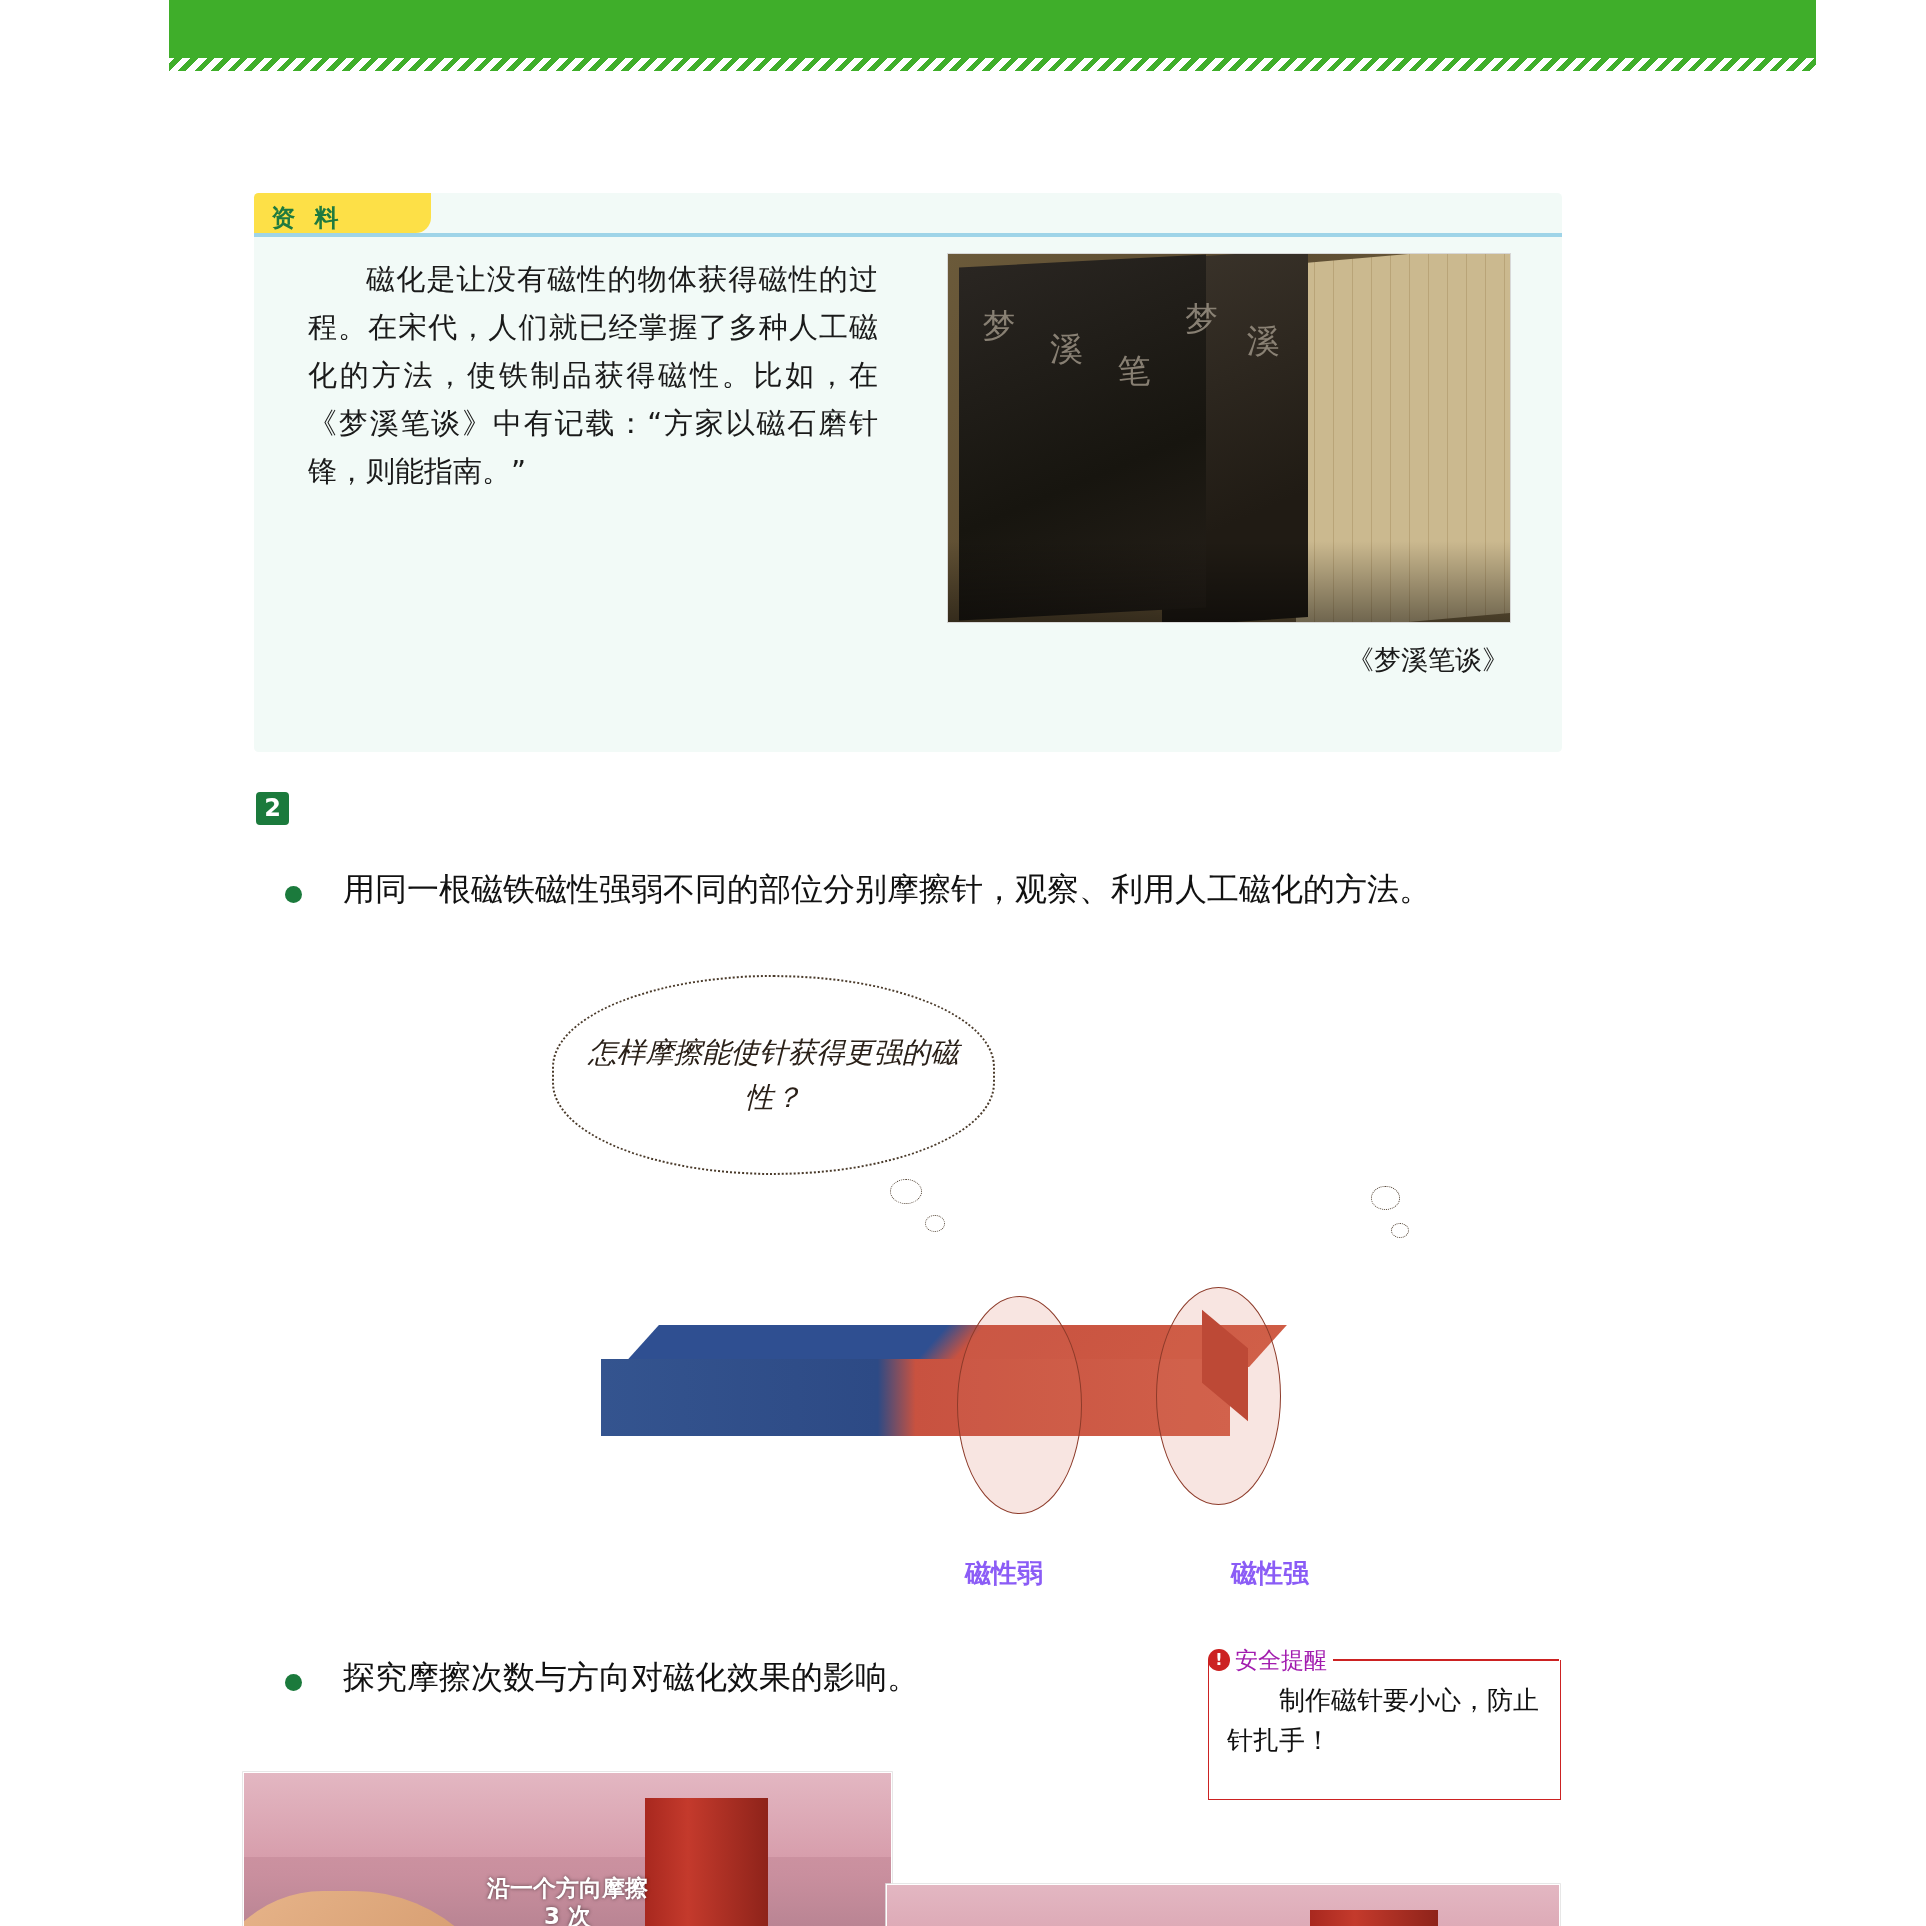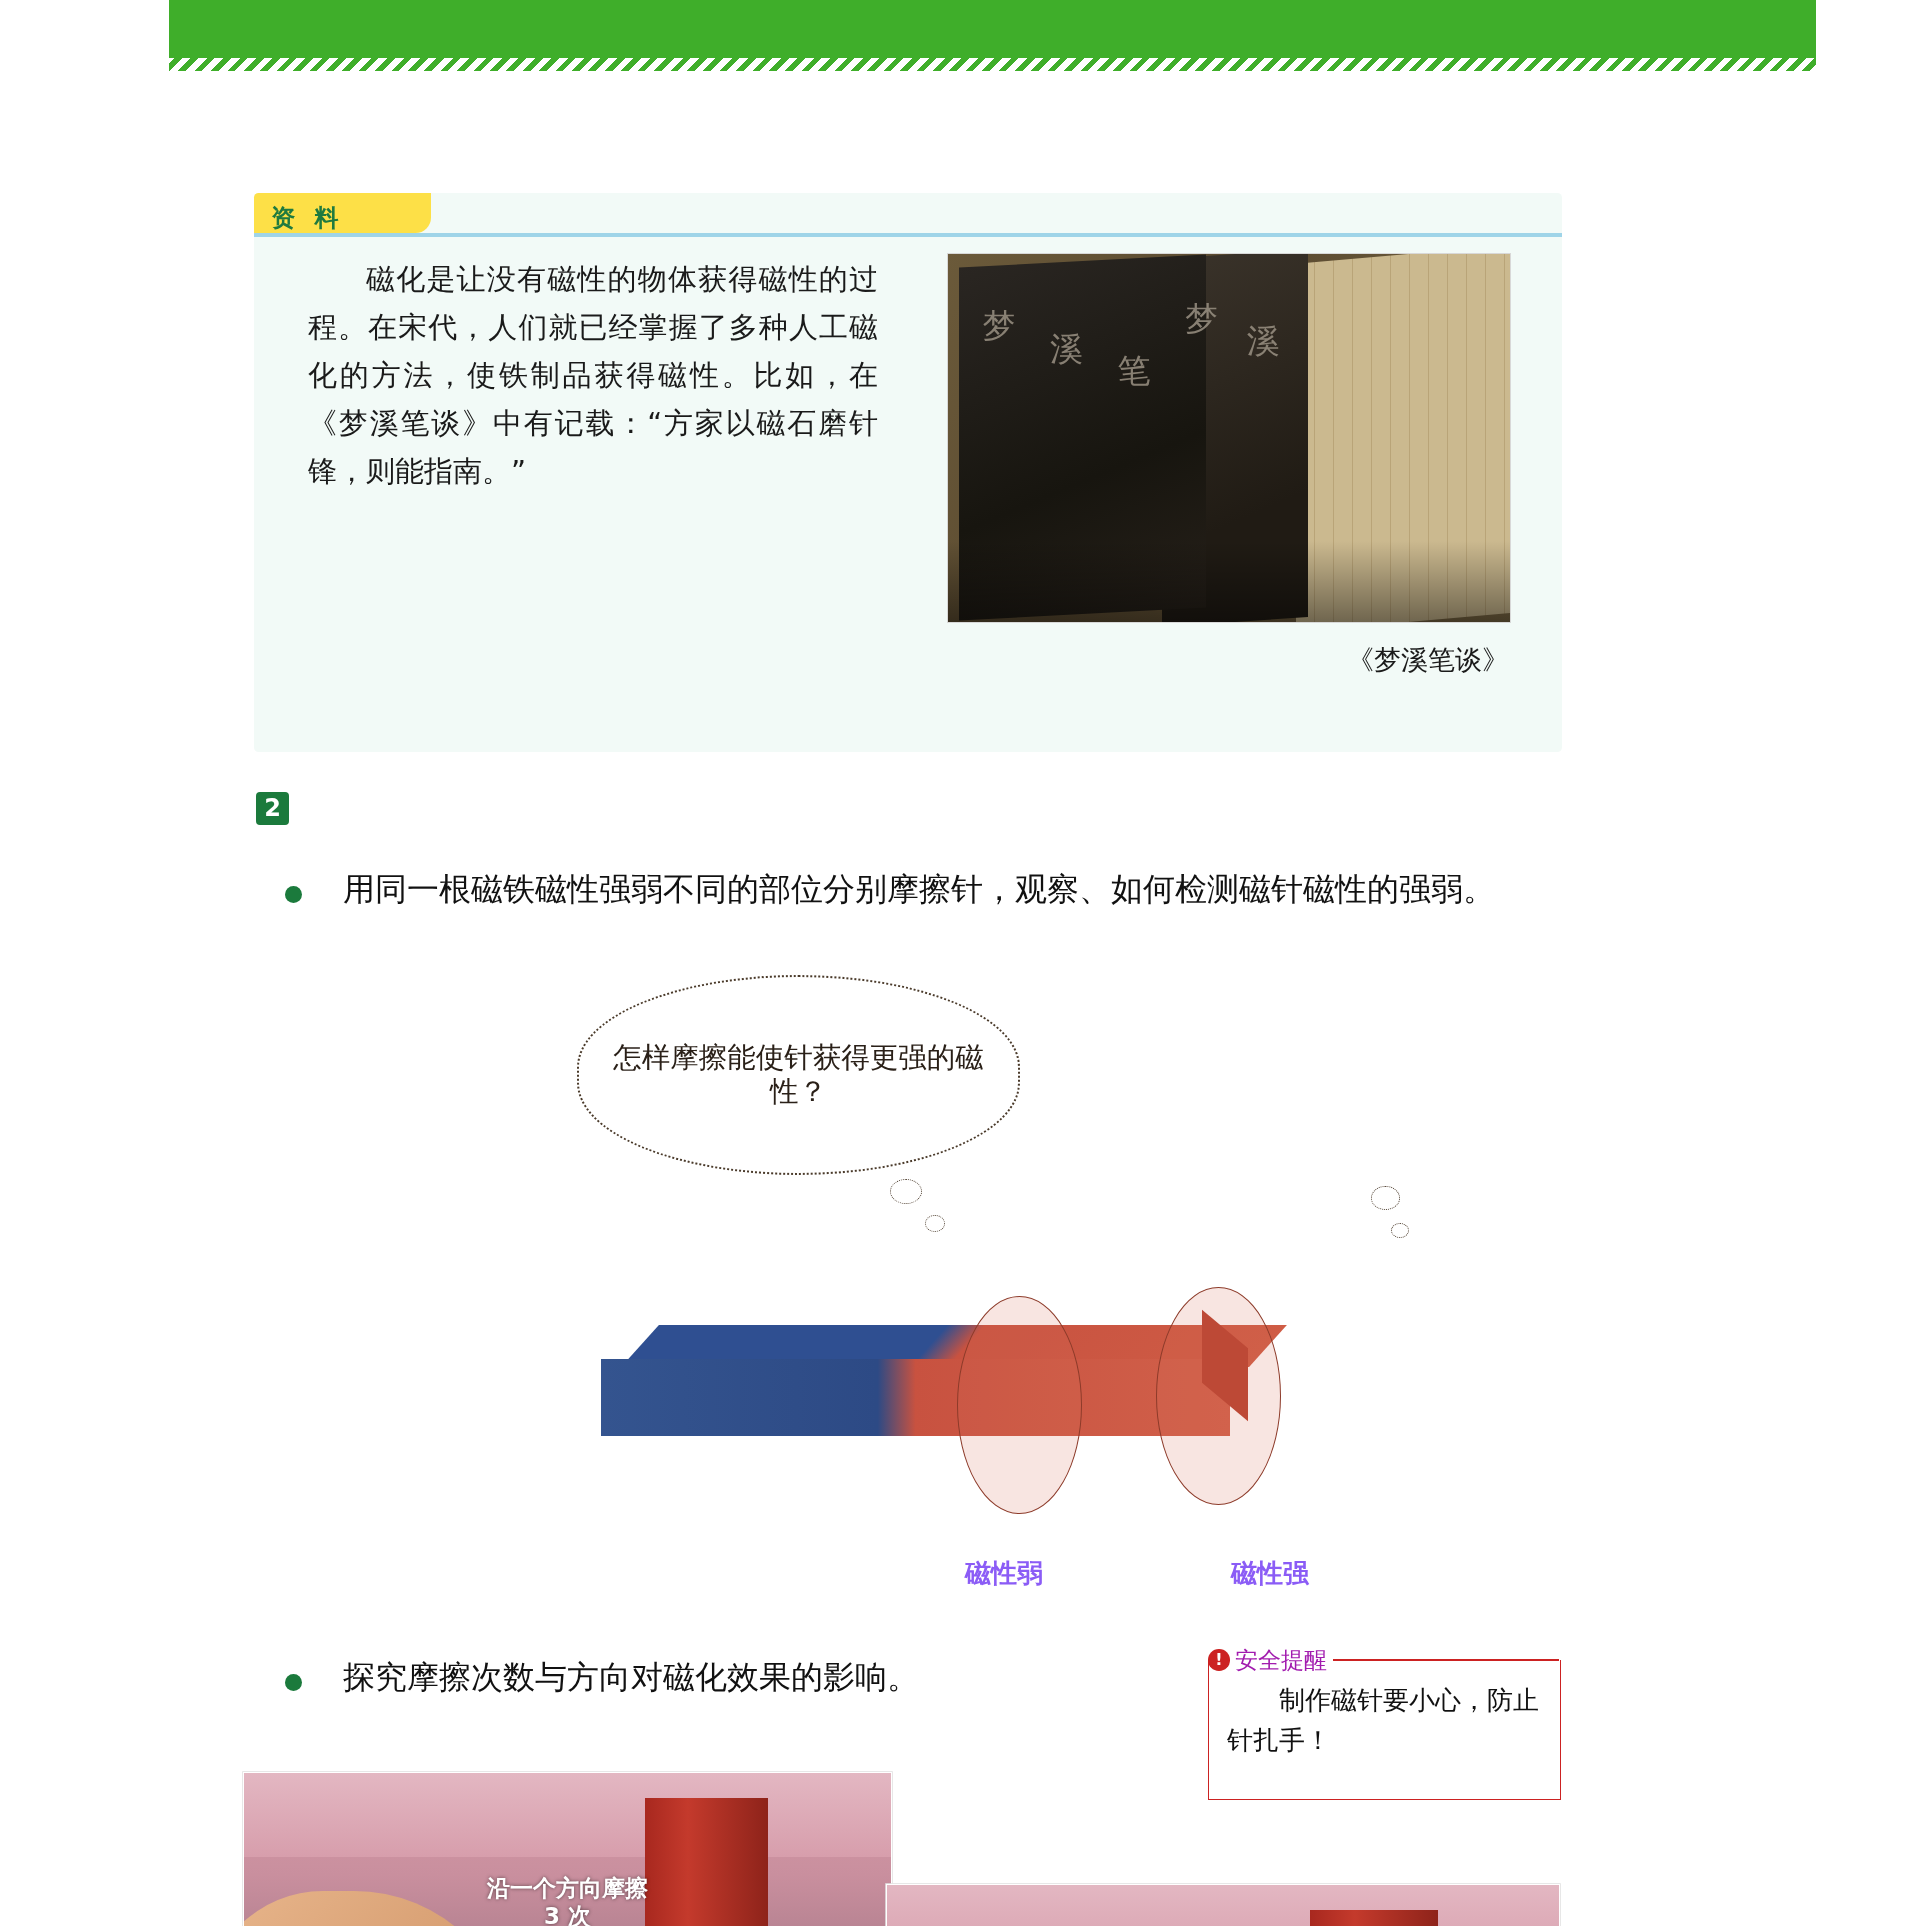--- a/index.html
+++ b/index.html
@@ -399,23 +399,23 @@
       <div class="col-char" style="left:41%; top:6%;">梦</div>
       <div class="col-char" style="left:52%; top:12%;">溪</div>
       <div class="shadow"></div>
     </div>
     <div class="mxbt-caption">《梦溪笔谈》</div>
   </div>
 
   <div class="num-badge">2</div>
 
   <div class="bullet-dot" style="left:285px; top:886px;"></div>
-  <div class="bullet-text" style="left:343px; top:865px; width:1221px;">用同一根磁铁磁性强弱不同的部位分别摩擦针，观察、如何检测磁针磁性的强弱。</div>
-
-  <div class="bubble" style="left:577px; top:975px; width:439px; height:196px; font-size:28.5px; line-height:34px;">
+  <div class="bullet-text" style="left:343px; top:865px; width:1221px;">用同一根磁铁磁性强弱不同的部位分别摩擦针，观察、利用人工磁化的方法。</div>
+
+  <div class="bubble" style="left:552px; top:975px; width:439px; height:196px; font-size:28.5px; line-height:45px;font-style:italic;">
     <div class="bubble-inner">怎样摩擦能使针获得更强的磁性？</div>
   </div>
   <div class="bub-dot" style="left:890px; top:1179px; width:30px; height:23px;"></div>
   <div class="bub-dot" style="left:925px; top:1215px; width:17.7px; height:14.6px;"></div>
 
   <div class="bub-dot" style="left:1371px; top:1186px; width:27px; height:21.6px;"></div>
   <div class="bub-dot" style="left:1391px; top:1223px; width:16px; height:13px;"></div>
 
   <div class="magnet-wrap">
     <div class="magnet-top"></div>

